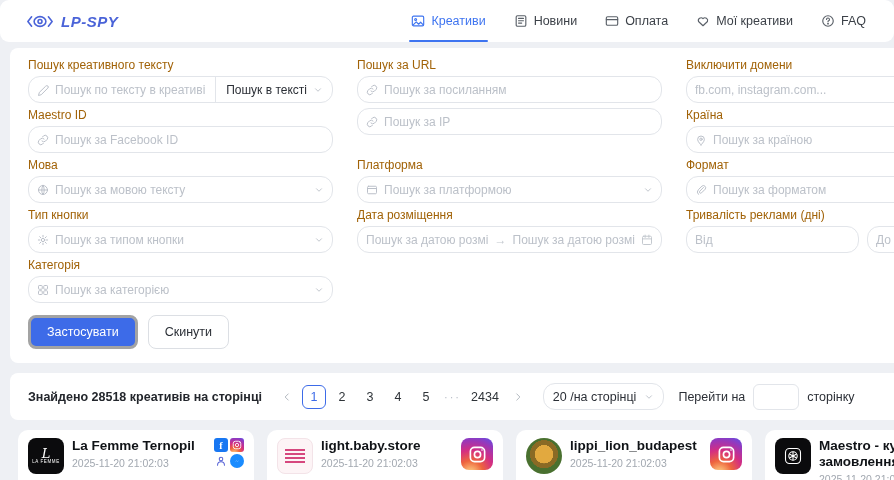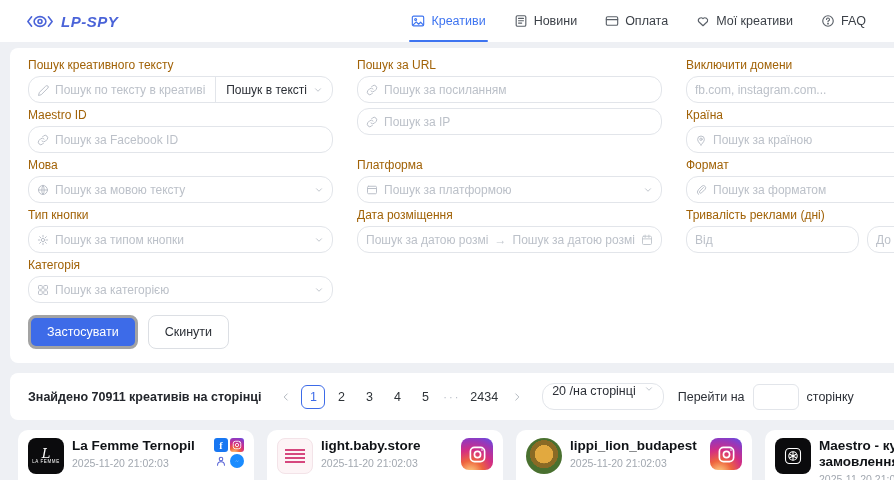--- a/index.html
+++ b/index.html
@@ -1,21 +1,21 @@
 <!DOCTYPE html>
 <html><head>
 <meta charset="utf-8">
 <style>
   * { margin:0; padding:0; box-sizing:border-box; }
   html,body { width:894px; height:480px; overflow:hidden; }
   body { font-family:"Liberation Sans", sans-serif; background:#eef0f4; position:relative; }
   .viewport { position:absolute; inset:0; overflow:hidden; }
 
   
-  .topbar { height:42px; background:#fff; display:flex; align-items:center; justify-content:space-between; padding:0 28px 0 26px; width:894px; }
+  .topbar { height:42px; background:#fff; display:flex; align-items:center; justify-content:space-between; padding:0 28px 0 26px; width:894px;border-radius:9px; }
   .brand { display:flex; align-items:center; gap:7px; color:#4a5fd0; }
   .brand-name { font-size:15px; font-weight:bold; font-style:italic; letter-spacing:.5px; color:#4a63d8; }
   .nav { display:flex; align-items:center; gap:28px; height:32px; }
   .nav-item { display:flex; align-items:center; gap:6px; font-size:12.5px; color:#3c4148; height:42px; position:relative; cursor:pointer; }
   .nav-item svg { color:#5a6068; }
   .nav-item.active { color:#3e74f0; }
   .nav-item.active svg { color:#3e74f0; }
   .nav-item.active::after { content:""; position:absolute; left:-2px; right:-2px; bottom:0; height:2px; background:#3e74f0; border-radius:2px; }
 
   
@@ -42,21 +42,21 @@
   .btn-ghost { background:#fff; color:#2b2f36; border:1px solid #dcdfe4; }
 
   
   .results-bar { margin:10px 0 0 10px; width:1005px; padding:10px 18px; display:flex; align-items:center; gap:14px; }
   .summary { font-size:12.5px; font-weight:600; color:#23262c; }
   .pager { display:flex; align-items:center; gap:4px; }
   .pg-arrow { width:22px; height:24px; display:flex; align-items:center; justify-content:center; color:#b4bac1; cursor:pointer; }
   .pg-item { min-width:24px; height:24px; display:flex; align-items:center; justify-content:center; font-size:12.5px; color:#2e3338; border-radius:6px; cursor:pointer; padding:0 4px; }
   .pg-item.active { border:1px solid #3d6be8; color:#3d6be8; background:#fff; }
   .pg-dots { color:#b9bec7; font-size:11px; letter-spacing:2px; padding:0 2px; }
-  .size-select { display:flex; gap:8px; border:1px solid #e2e5ea; border-radius:12px; height:27px; padding:0 9px; font-size:12.5px; color:#2b2f36; cursor:pointer; white-space:nowrap; }
+  .size-select { display:flex; align-items:center; gap:8px; border:1px solid #e2e5ea; border-radius:12px; height:27px; padding:0 9px; font-size:12.5px; color:#2b2f36; cursor:pointer; white-space:nowrap; }
   .size-select svg { color:#c2c7ce; }
   .goto { display:flex; align-items:center; gap:8px; font-size:12.5px; color:#2b2f36; white-space:nowrap; }
   .goto input { width:46px; height:26px; border:1px solid #e2e5ea; border-radius:6px; outline:none; font-size:12px; padding:0 6px; font-family:"Liberation Sans",sans-serif; }
 
   
   .cards { display:flex; gap:13px; margin:10px 0 0 18px; width:1020px; }
   .card { width:236px; flex:0 0 236px; background:#fff; border-radius:10px 10px 0 0; padding:8px 10px; height:200px; }
   .card-head { display:flex; gap:8px; }
   .avatar { width:36px; height:36px; border-radius:8px; flex:0 0 36px; display:flex; align-items:center; justify-content:center; overflow:hidden; }
   .avatar.dark { background:#0b0b0d; color:#fff; flex-direction:column; }
@@ -332,21 +332,21 @@
         <div></div>
     </div>
 
     <div class="fbtns">
       <button class="btn btn-primary">Застосувати</button>
       <button class="btn btn-ghost">Скинути</button>
     </div>
   </section>
 
   <section class="panel results-bar">
-    <span class="summary">Знайдено 70911 креативів на сторінці</span>
+    <span class="summary">Знайдено 28518 креативів на сторінці</span>
 
     <div class="pager">
       <span class="pg-arrow">
         <svg width="10" height="10" viewBox="0 0 16 16" fill="none" stroke="currentColor" stroke-width="1.6" stroke-linecap="round" stroke-linejoin="round">
             <path d="M10 3 5 8l5 5"></path>
           </svg>
       </span>
       <span class="pg-item active">1</span>
       <span class="pg-item">2</span>
       <span class="pg-item">3</span>

